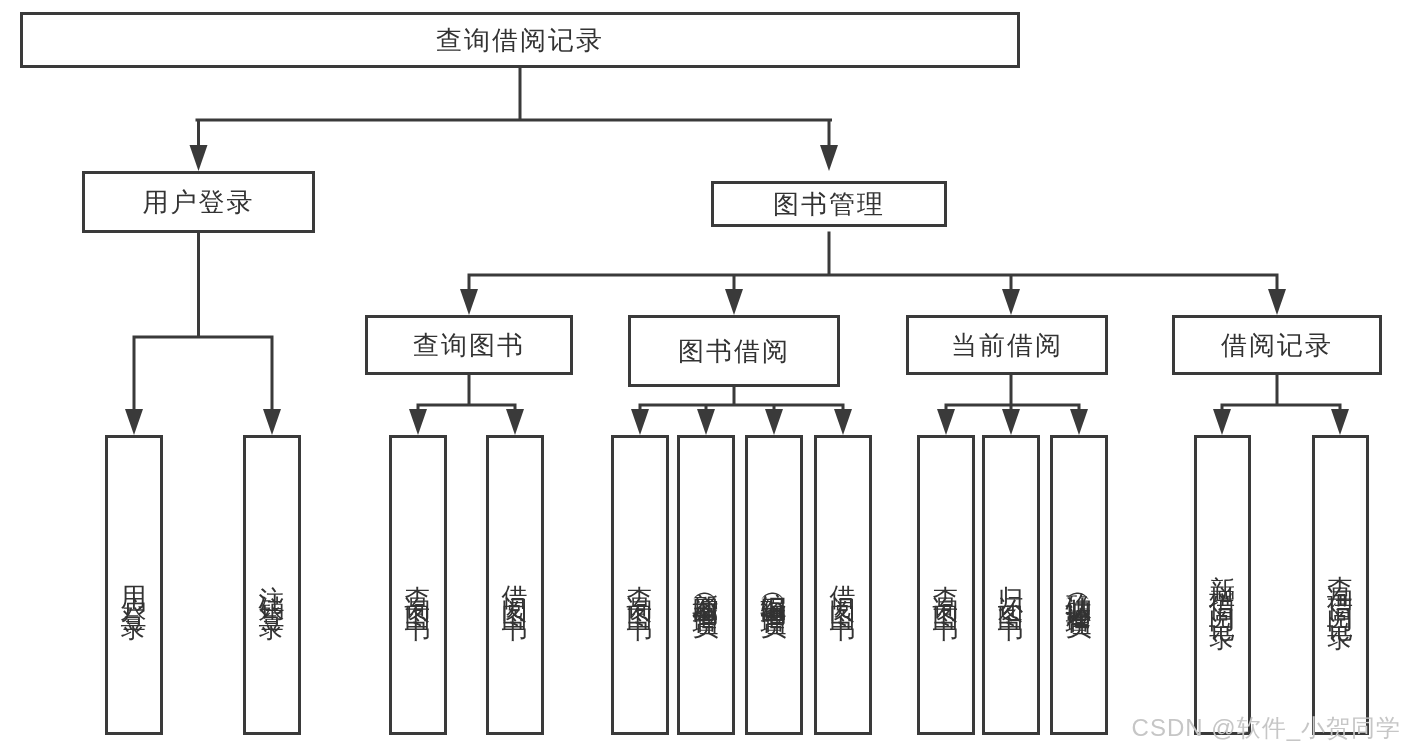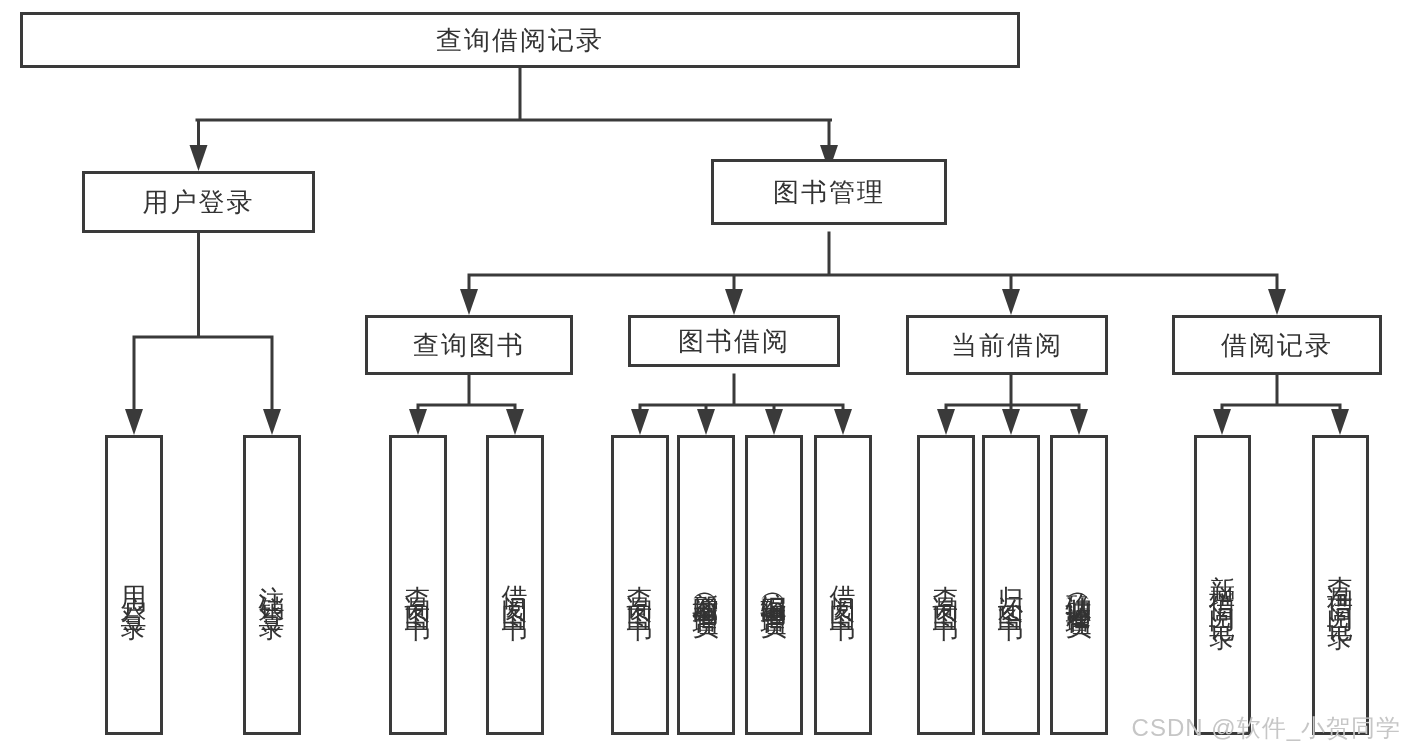--- a/index.html
+++ b/index.html
@@ -25,23 +25,23 @@
     display: flex;
     align-items: center;
     justify-content: center;
     font-size: 26px;
     letter-spacing: 2px;
     color: #333333;
     z-index: 2;
   }
   .node-root   { left: 20px;  top: 12px;  width: 1000px; height: 56px; }
   .node-l2-a   { left: 82px;  top: 171px; width: 233px;  height: 62px; }
-  .node-l2-b   { left: 711px; top: 159px; width: 236px;  height: 66px; }
+  .node-l2-b   { left: 711px; top: 181px; width: 236px;  height: 46px; }
   .node-l3-a   { left: 365px; top: 315px; width: 208px;  height: 60px; }
-  .node-l3-b   { left: 628px; top: 315px; width: 212px;  height: 52px; }
+  .node-l3-b   { left: 628px; top: 315px; width: 212px;  height: 72px; }
   .node-l3-c   { left: 906px; top: 315px; width: 202px;  height: 60px; }
   .node-l3-d   { left: 1172px;top: 315px; width: 210px;  height: 60px; }
   .node-leaf   { top: 435px; height: 300px; width: 58px; }
   .node-leaf span {
     writing-mode: vertical-rl;
     text-orientation: mixed;
     letter-spacing: 10px;
     line-height: 1;
   }
   .node-leaf.long span { letter-spacing: 3px; }

